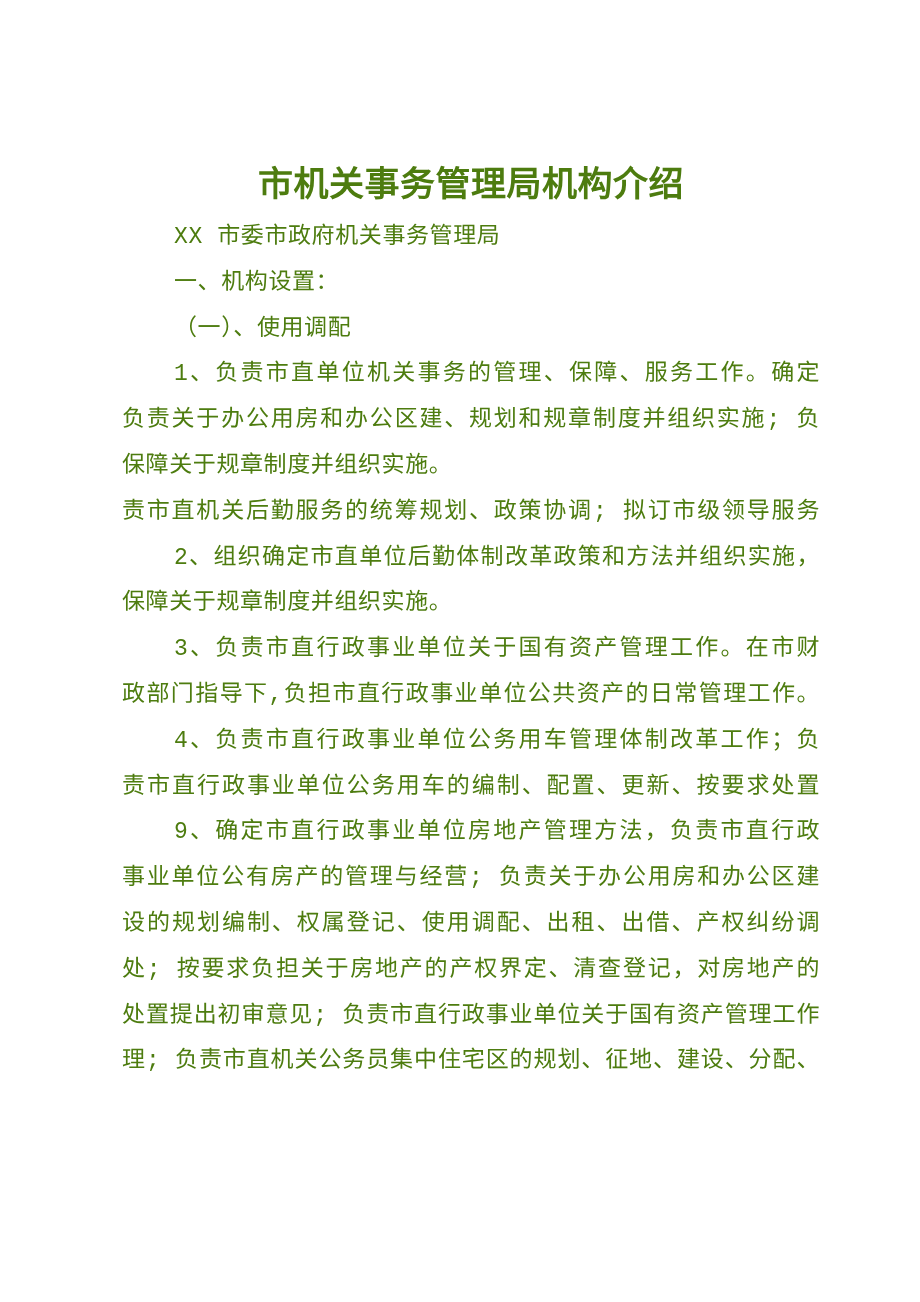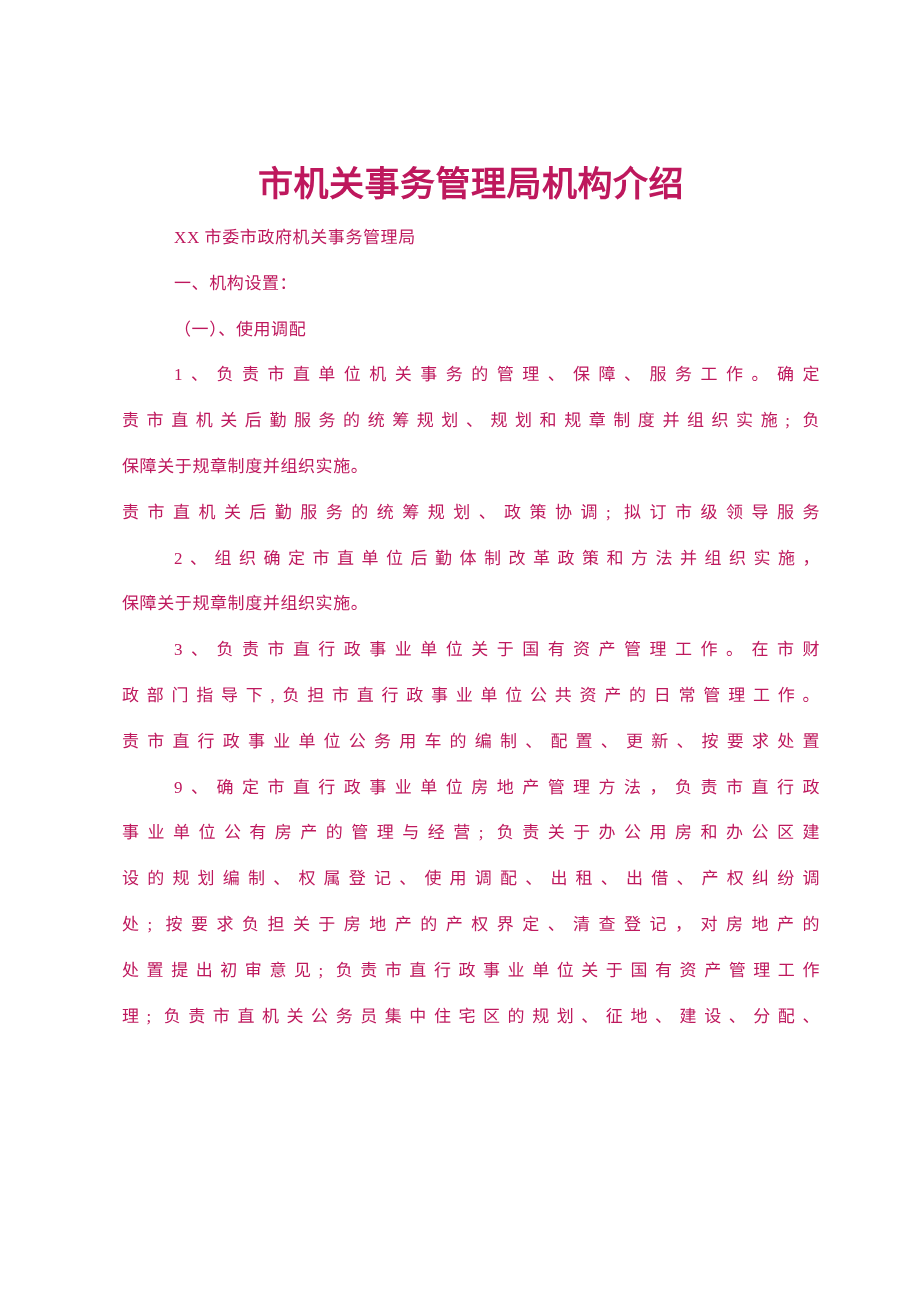--- a/index.html
+++ b/index.html
@@ -7,21 +7,21 @@
     padding: 0;
     background: #ffffff;
   }
   .page {
     position: relative;
     width: 920px;
     height: 1302px;
     background: #ffffff;
     overflow: hidden;
     font-family: "Liberation Serif", serif;
-    color: #be185d;
+    color: #4d7c0f;
   }
   .doc-title {
     position: absolute;
     top: 160px;
     left: 122px;
     width: 698px;
     margin: 0;
     font-size: 35px;
     line-height: 50px;
     font-weight: 700;
@@ -31,24 +31,25 @@
   }
   .doc-body {
     position: absolute;
     top: 215px;
     left: 122px;
     width: 698px;
   }
   .line {
     height: 45.8px;
     line-height: 45.8px;
-    font-size: 17px;
+    font-size: 23px;
     letter-spacing: 0.6px;
     white-space: nowrap;
     overflow: visible;
+    font-family: Liberation Mono, monospace;
   }
   .line.justify {
     white-space: normal;
     text-align: justify;
     text-align-last: justify;
     text-justify: inter-character;
   }
   .line.indent {
     text-indent: 52px;
   }
@@ -56,27 +57,28 @@
 </head>
 <body>
 
 <div class="page">
   <h1 class="doc-title">市机关事务管理局机构介绍</h1>
   <div class="doc-body">
     <div class="line indent">XX 市委市政府机关事务管理局</div>
     <div class="line indent">一、机构设置：</div>
     <div class="line indent">（一）、使用调配</div>
     <div class="line indent justify">1、负责市直单位机关事务的管理、保障、服务工作。确定</div>
-    <div class="line justify">责市直机关后勤服务的统筹规划、规划和规章制度并组织实施; 负</div>
+    <div class="line justify">负责关于办公用房和办公区建、规划和规章制度并组织实施; 负</div>
     <div class="line">保障关于规章制度并组织实施。</div>
     <div class="line justify">责市直机关后勤服务的统筹规划、政策协调; 拟订市级领导服务</div>
     <div class="line indent justify">2、组织确定市直单位后勤体制改革政策和方法并组织实施，</div>
     <div class="line">保障关于规章制度并组织实施。</div>
     <div class="line indent justify">3、负责市直行政事业单位关于国有资产管理工作。在市财</div>
     <div class="line justify">政部门指导下,负担市直行政事业单位公共资产的日常管理工作。</div>
+    <div class="line indent justify">4、负责市直行政事业单位公务用车管理体制改革工作；负</div>
     <div class="line justify">责市直行政事业单位公务用车的编制、配置、更新、按要求处置</div>
     <div class="line indent justify">9、确定市直行政事业单位房地产管理方法，负责市直行政</div>
     <div class="line justify">事业单位公有房产的管理与经营; 负责关于办公用房和办公区建</div>
     <div class="line justify">设的规划编制、权属登记、使用调配、出租、出借、产权纠纷调</div>
     <div class="line justify">处; 按要求负担关于房地产的产权界定、清查登记，对房地产的</div>
     <div class="line justify">处置提出初审意见; 负责市直行政事业单位关于国有资产管理工作</div>
     <div class="line justify">理; 负责市直机关公务员集中住宅区的规划、征地、建设、分配、</div>
   </div>
 </div>
 

